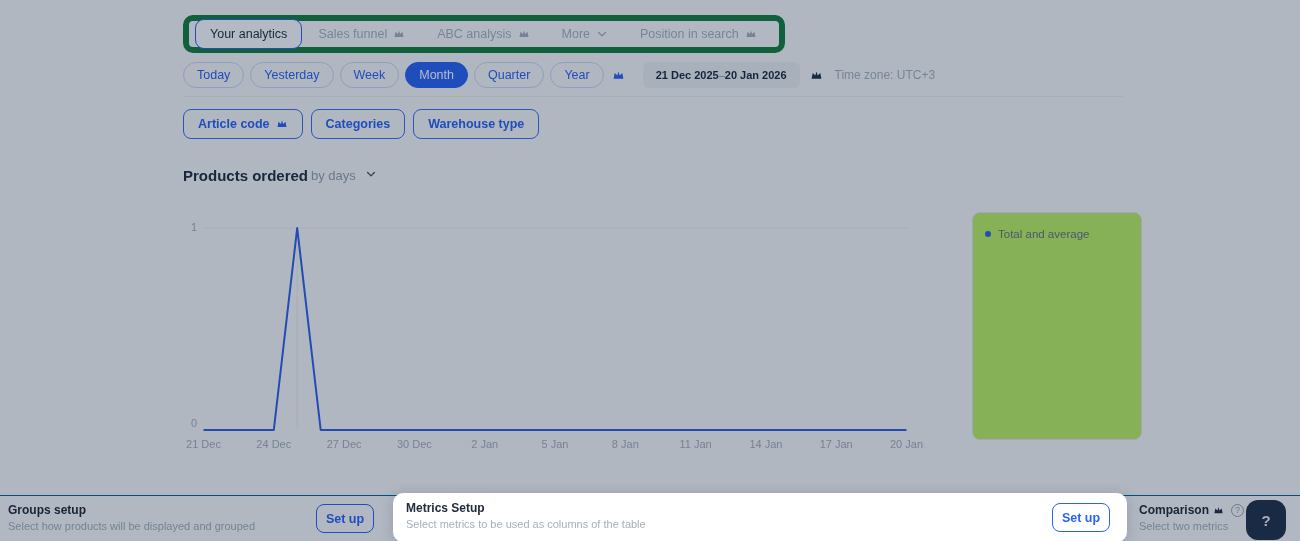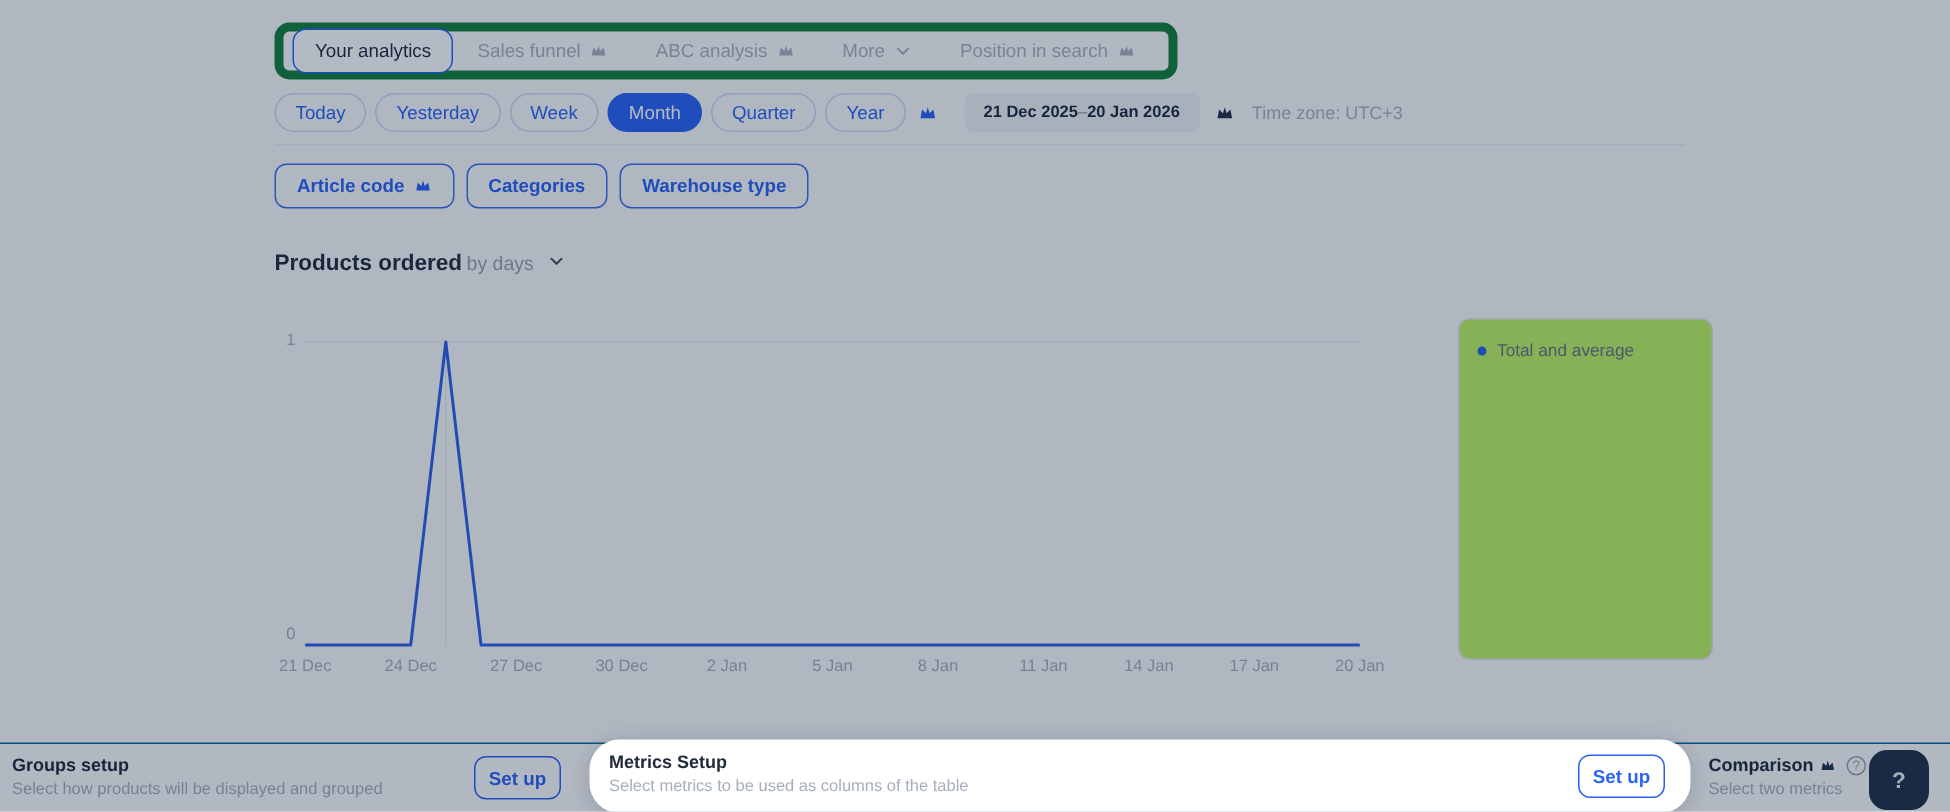--- a/index.html
+++ b/index.html
@@ -115,21 +115,21 @@
   .groups-block{ position:absolute; left:8px; top:7px; }
   .setup-btn{
     position:absolute; height:29px; width:58px;
     border:1.5px solid #2b63f5; border-radius:8px; background:transparent;
     color:#2b63f5; font-size:12.5px; font-weight:bold;
     font-family:"Liberation Sans", sans-serif; cursor:pointer;
   }
   .groups-btn{ left:316px; top:8px; }
   .metrics-card{
     position:absolute; left:393px; top:-3px; width:734px; height:49px;
-    background:#ffffff; border-radius:20px;
+    background:#ffffff; border-radius:10px;
     box-shadow:0 2px 14px rgba(10,25,50,0.18);
     z-index:60;
   }
   .metrics-text{ position:absolute; left:13px; top:8px; }
   .metrics-btn{ position:static; }
   .metrics-card .btn-wrap{ position:absolute; right:17px; top:10px; }
   .comparison-block{ position:absolute; left:1139px; top:7px; }
   .comparison-head{ display:flex; align-items:center; gap:4px; }
   .help-circle{
     width:13px; height:13px; border:1px solid #98a1ad; border-radius:50%;

